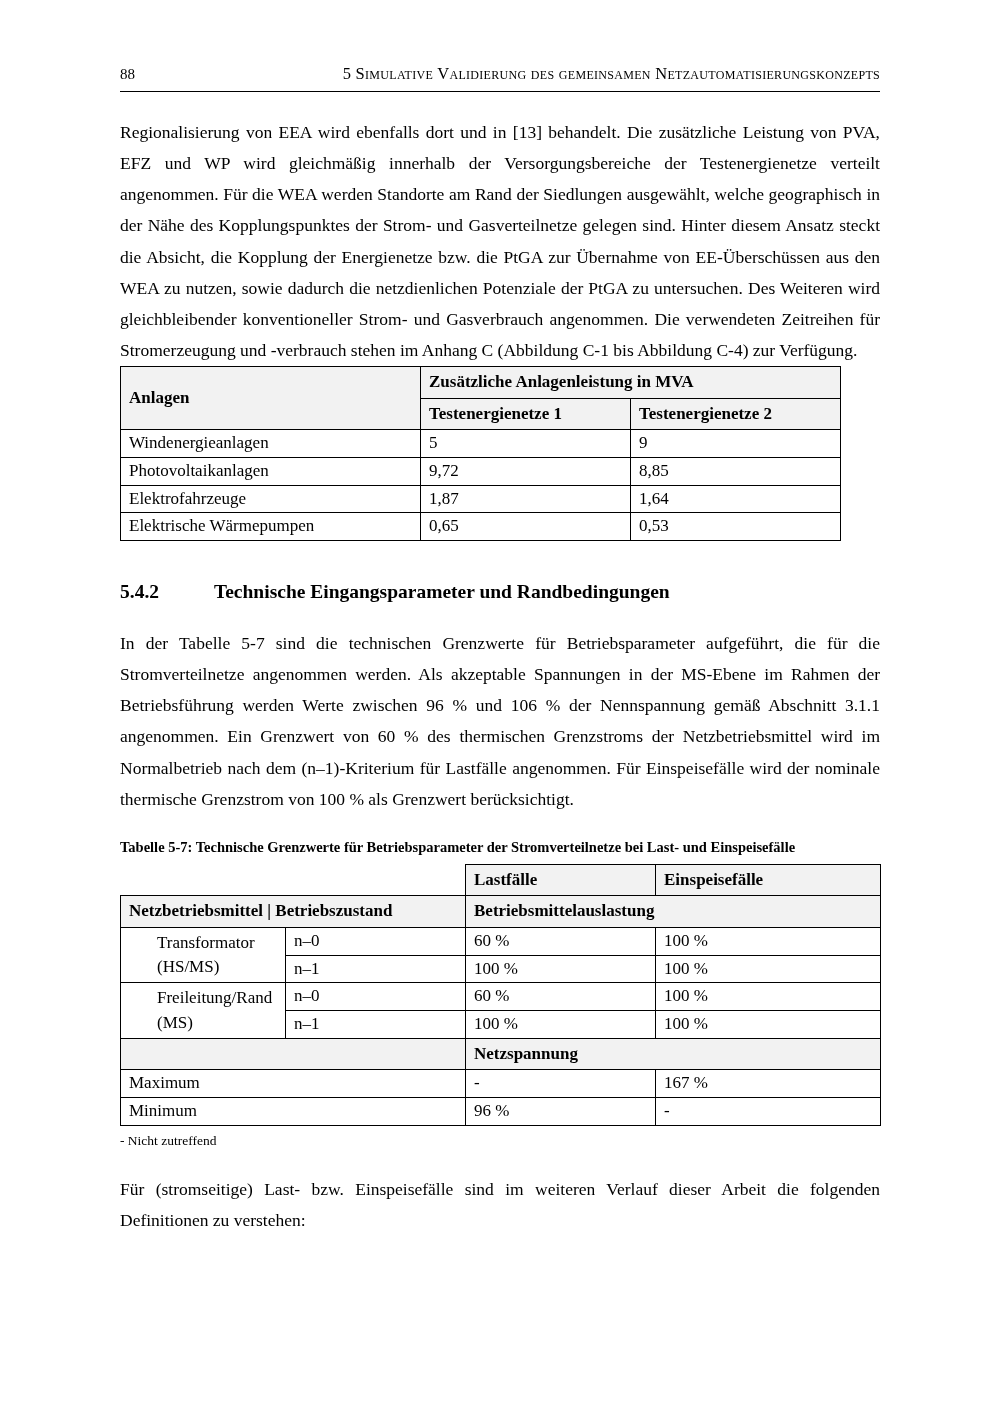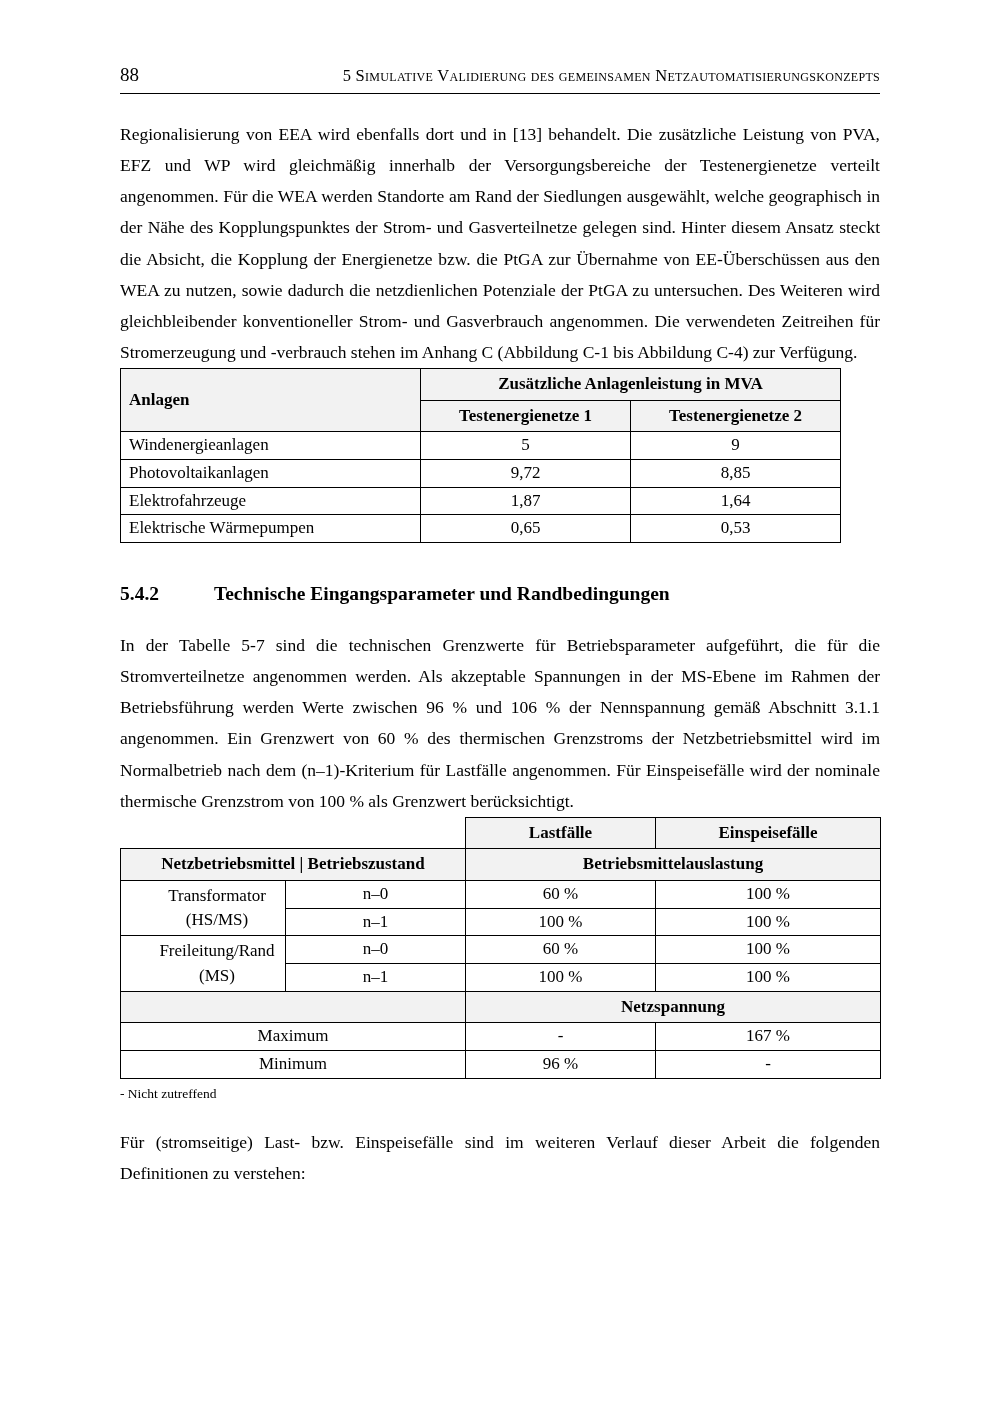--- a/index.html
+++ b/index.html
@@ -9,35 +9,35 @@
     font-family: "Liberation Serif", serif;
     color: #000;
     overflow: hidden;
   }
   .page { padding: 64px 120px 0 120px; width: 1000px; height: 1414px; }
 
   .running-header {
     display: flex; justify-content: space-between; align-items: baseline;
     border-bottom: 1.5px solid #000; padding-bottom: 7px;
   }
-  .page-num { font-size: 19px; }
+  .page-num { font-size: 15px; }
   .running-title { font-variant: small-caps; font-size: 16.5px; letter-spacing: 0.3px; }
 
   .body-text {
     font-size: 17.5px; line-height: 1.78; text-align: justify; margin-top: 25px;
   }
 
   .caption {
     font-size: 14.5px; font-weight: bold; margin-top: 24px; margin-bottom: 8px;
   }
 
   table { border-collapse: collapse; table-layout: fixed; font-size: 17px; }
   td { border: 1px solid #000; padding: 1px 8px; line-height: 1.45; vertical-align: middle; }
   .hdr { background: #f2f2f2; font-weight: bold; }
-  .center { text-align: center; }
+  .center { }
   .leftal { text-align: left; }
   .noborder { border: none; background: #fff; }
   .group { white-space: pre-line; padding-left: 36px; }
 
   .t56 { width: 720px; }
   .t57 { width: 760px; }
   .t57 td, .t56 td { height: 26px; }
   .t57 .hdr, .t56 .hdr { padding-top: 3px; padding-bottom: 3px; }
 
   .section-heading { margin-top: 40px; font-size: 19.5px; font-weight: bold; display: flex; gap: 32px; }
@@ -96,20 +96,21 @@
     </tbody>
   </table>
 
   <h2 class="section-heading">
     <span class="sec-num">5.4.2</span>
     <span class="sec-title">Technische Eingangsparameter und Randbedingungen</span>
   </h2>
 
   <p class="body-text">In der Tabelle 5-7 sind die technischen Grenzwerte für Betriebsparameter aufgeführt, die für die Stromverteilnetze angenommen werden. Als akzeptable Spannungen in der MS-Ebene im Rahmen der Betriebsführung werden Werte zwischen 96 % und 106 % der Nennspannung gemäß Abschnitt 3.1.1 angenommen. Ein Grenzwert von 60 % des thermischen Grenzstroms der Netzbetriebsmittel wird im Normalbetrieb nach dem (n–1)-Kriterium für Lastfälle angenommen. Für Einspeisefälle wird der nominale thermische Grenzstrom von 100 % als Grenzwert berücksichtigt.</p>
 
+  <p class="caption">Tabelle 5-7: Technische Grenzwerte für Betriebsparameter der Stromverteilnetze bei Last- und Einspeisefälle</p>
 
   <table class="t57">
     <colgroup>
         <col style="width:165px">
         <col style="width:180px">
         <col style="width:190px">
         <col style="width:225px">
       </colgroup>
     <tbody>
       <tr>

